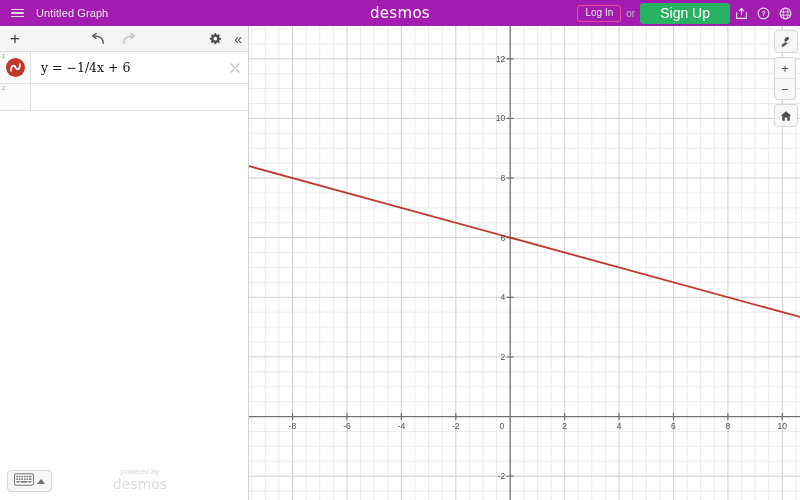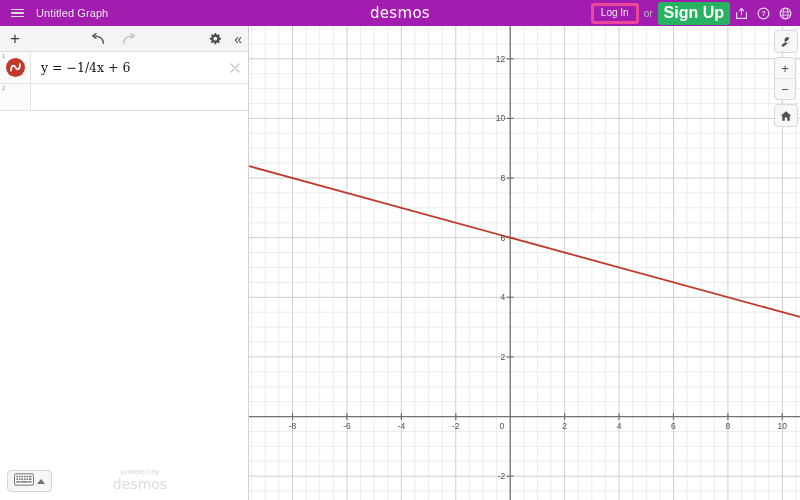--- a/index.html
+++ b/index.html
@@ -71,42 +71,42 @@
     position: absolute;
     right: 4px; top: 0;
     height: 26px;
     display: flex;
     align-items: center;
     gap: 0px;
   }
   .btn-login {
     font-size: 10px;
     color: #ededed;
-    border: 3px solid #ec4899;
+    border: 1px solid #ec4899;
     border-radius: 3px;
     padding: 2px 7px 3px;
     background: transparent;
     cursor: pointer;
     line-height: 1;
   }
   .or-text {
     font-size: 10px;
     color: #bdbdbd;
     margin: 11px 5px;
   }
   .btn-signup {
-    font-size: 16px;
+    font-size: 14px;
     color: #ffffff;
     background: #27b262;
     border: none;
     border-radius: 3px;
-    padding: 3px 6px 4px;
+    padding: 3px 20px 4px;
     cursor: pointer;
     line-height: 1;
-    font-weight: 700;
+    font-weight: 400;
   }
   .hdr-icon {
     width: 22px; height: 26px;
     display: flex; align-items: center; justify-content: center;
     cursor: pointer;
   }
   .hdr-icon svg { display: block; }
 
   
   .panel {

